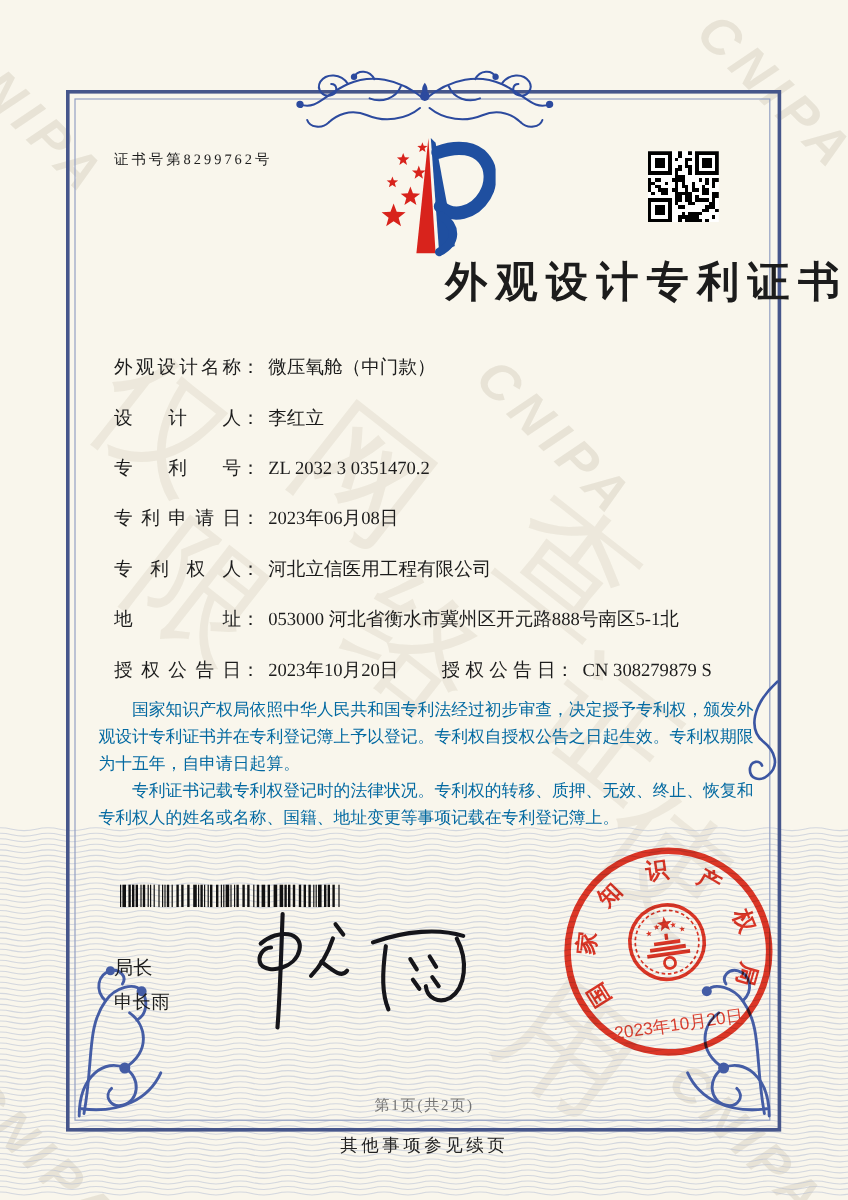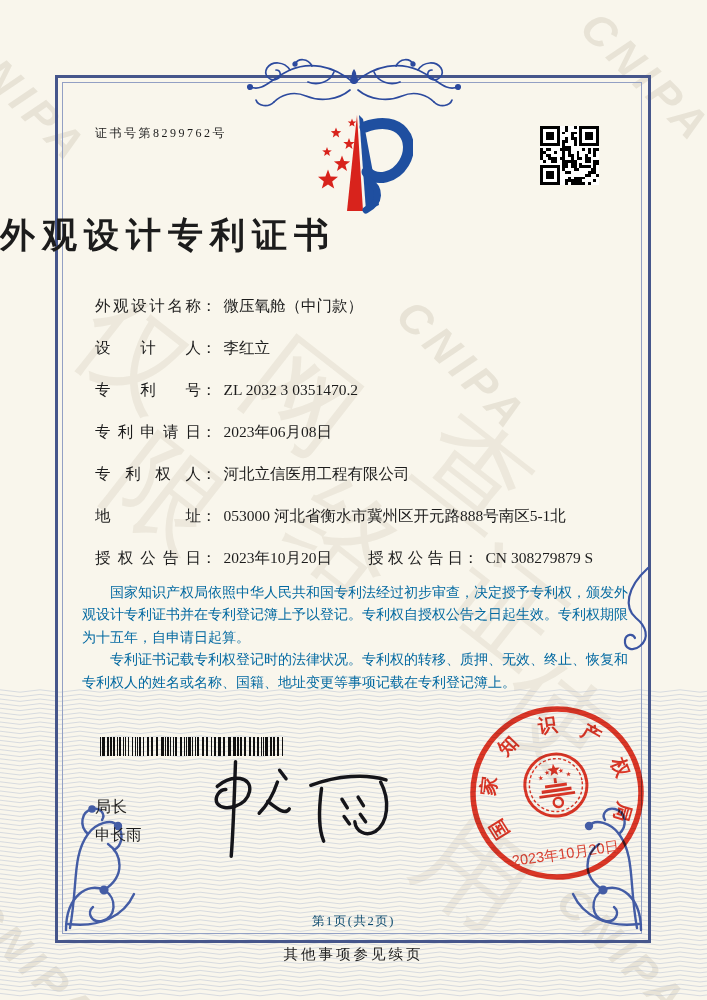--- a/index.html
+++ b/index.html
@@ -12,36 +12,36 @@
     color:rgba(166,155,132,0.20);transform:rotate(45deg);transform-origin:left top;z-index:0;}
   .wm-char{position:absolute;font-size:108px;color:rgba(172,160,138,0.16);
     transform:rotate(38deg);z-index:0;line-height:1;}
   
   .frame-outer{position:absolute;left:55px;top:75px;width:590px;height:862px;
     border:3px solid #46568b;z-index:2;pointer-events:none;}
   .frame-inner{position:absolute;left:62px;top:82px;width:578px;height:850px;
     border:1px solid #93a0c4;z-index:2;pointer-events:none;}
   
   .certno{position:absolute;left:95px;top:125px;font-size:12px;letter-spacing:2.5px;z-index:3;}
-  .title{position:absolute;left:0;top:212px;width:707px;text-align:left;font-size:35px;
+  .title{position:absolute;left:0;top:212px;width:707px;text-align:right;font-size:35px;
     font-weight:bold;letter-spacing:7px;z-index:3;}
   .frow{position:absolute;left:95px;font-size:15.5px;z-index:3;width:520px;}
   .flabel{display:inline-block;width:106px;text-align:justify;text-align-last:justify;}
   .fval{margin-left:7px;}
   .grant2{position:absolute;left:273px;top:0;}
   .glabel{display:inline-block;width:95px;text-align:justify;text-align-last:justify;}
   .paras{position:absolute;left:82px;top:582px;width:548px;font-size:14px;
     line-height:22.4px;z-index:3;color:#0369a1;}
   .paras p{margin:0;text-indent:2em;}
   .sigtitle{position:absolute;left:95px;top:797px;font-size:16px;z-index:4;
     font-family:"Liberation Sans","DejaVu Sans",sans-serif;}
   .signame{position:absolute;left:95px;top:825px;font-size:15.5px;z-index:4;
     font-family:"Liberation Sans","DejaVu Sans",sans-serif;}
   .pagenum{position:absolute;left:0;top:913px;width:707px;text-align:center;
-    font-size:12.5px;letter-spacing:1.5px;z-index:3;color:#0c4a6e;}
+    font-size:12.5px;letter-spacing:1.5px;z-index:3;color:#737373;}
   .contnote{position:absolute;left:0;top:945px;width:707px;text-align:center;
     font-size:14.5px;letter-spacing:3px;z-index:3;color:#222;}
   svg{display:block;}
 </style>
 </head>
 <body>
 
 <div class="page">
 
   <div id="wm-layer">

